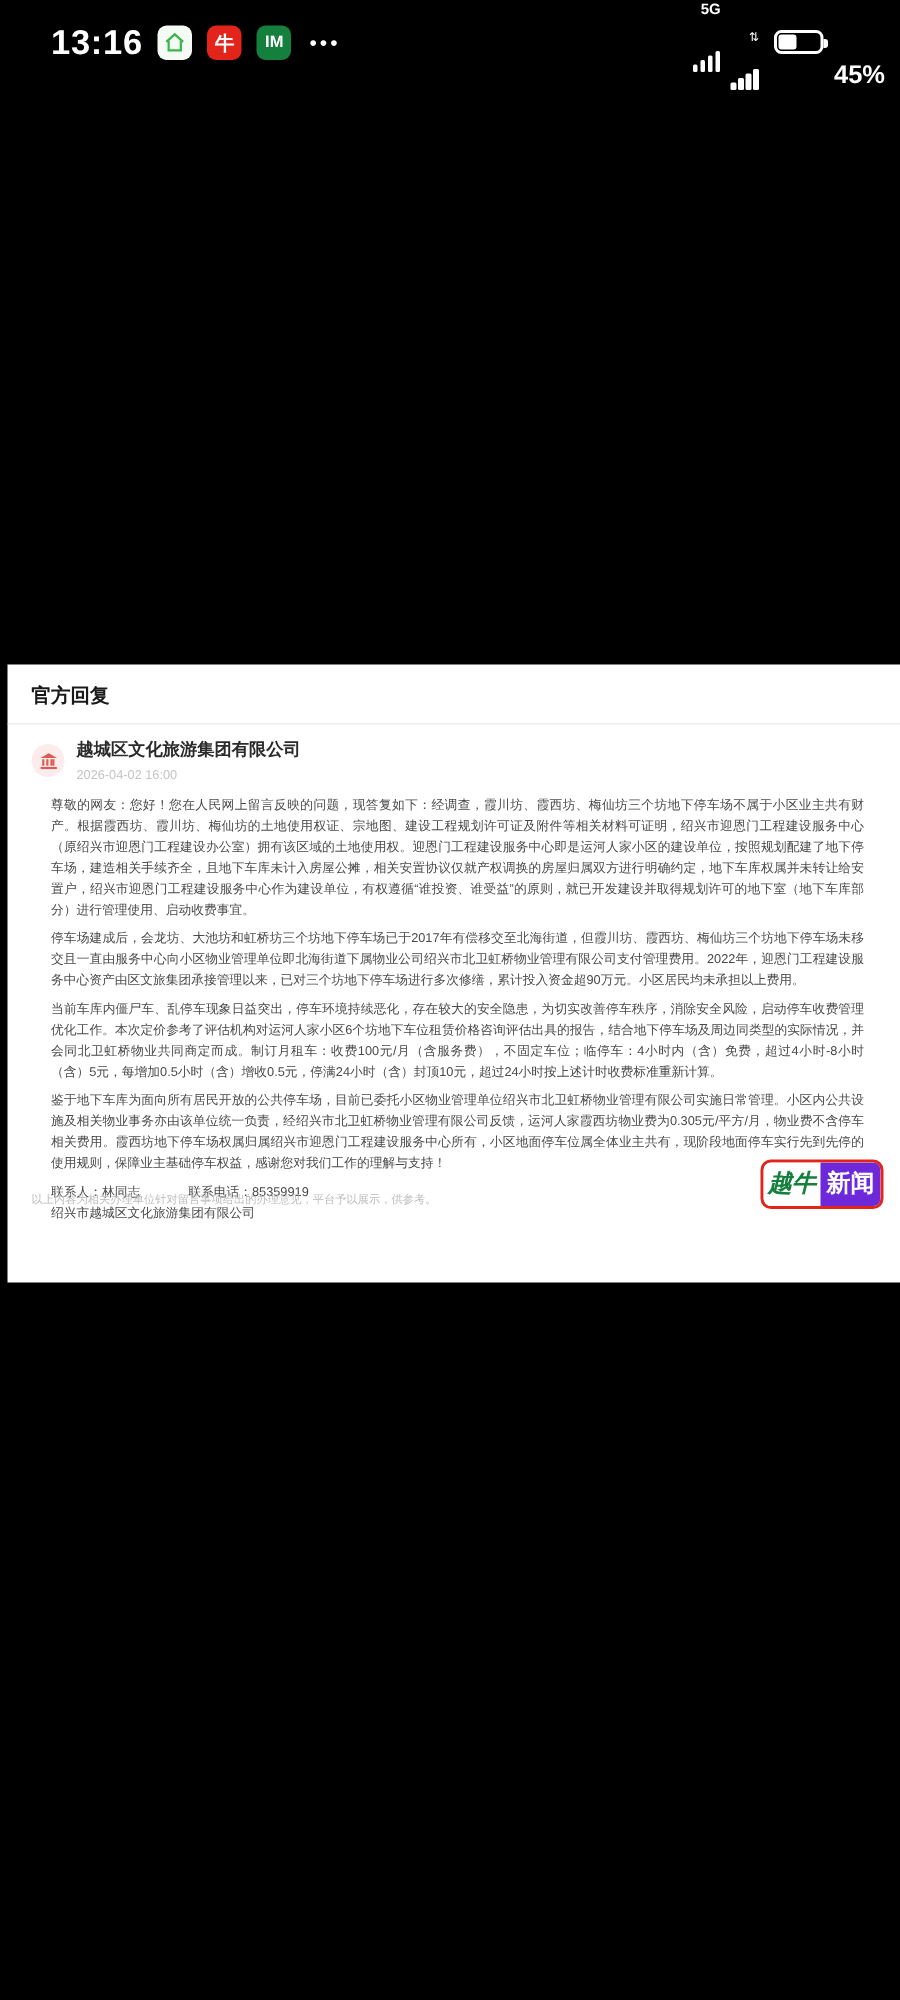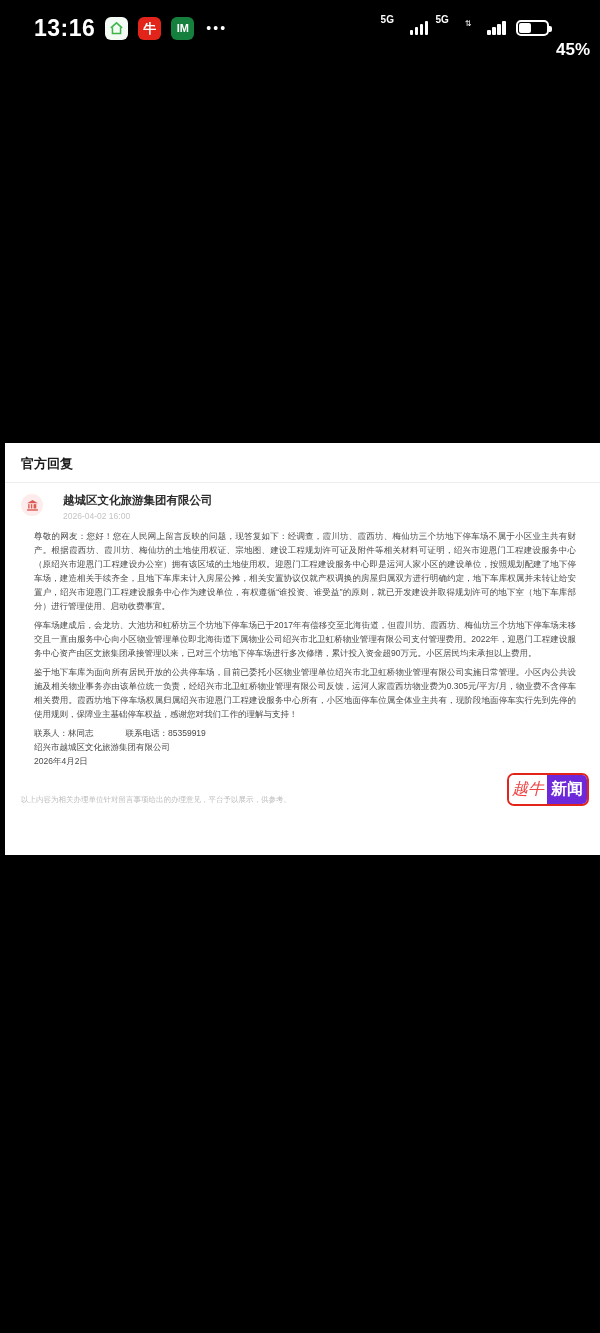--- a/index.html
+++ b/index.html
@@ -16,52 +16,52 @@
     padding:0 10px 0 34px;color:#fff;
   }
   .sb-left{display:flex;align-items:center;gap:10px;}
   .sb-time{font-size:23px;font-weight:700;letter-spacing:0.5px;}
   .app-icon{width:23px;height:23px;border-radius:6px;display:flex;align-items:center;justify-content:center;overflow:hidden;}
   .icon-home{background:#f4fbf4;}
   .icon-news{background:#e2241b;color:#fff;font-size:13px;font-weight:700;line-height:1;}
   .icon-im{background:#15803d;color:#fff;font-size:11px;font-weight:700;letter-spacing:0;}
   .sb-dots{font-size:14px;letter-spacing:2px;color:#fff;margin-left:2px;}
   .sb-right{display:flex;align-items:center;gap:7px;}
-  .sig{display:flex;gap:16px;}
+  .sig{display:flex;align-items:flex-end;gap:16px;flex-direction:column;}
   .sig-5g{font-size:10px;font-weight:700;line-height:1;transform:translateY(-6px);}
   .sig-arrows{font-size:8px;line-height:1;color:#fff;transform:translateY(-1px);}
   .bars{display:flex;align-items:flex-end;gap:1.5px;}
   .bars i{display:block;width:3.5px;background:#fff;border-radius:1px;}
   .b1{height:5px;} .b2{height:8px;} .b3{height:11px;} .b4{height:14px;}
   .battery{position:relative;width:33px;height:16px;border:2px solid #fff;border-radius:5px;margin-left:3px;}
   .battery .fill{position:absolute;left:1px;top:1px;bottom:1px;width:42%;background:#fff;border-radius:2px;}
   .battery .nub{position:absolute;right:-5px;top:4px;width:3px;height:6px;background:#fff;border-radius:0 2px 2px 0;}
   .sb-pct{font-size:17px;font-weight:600;margin-top:44px;}
 
   
   .doc{
     position:absolute;top:443px;left:5px;width:600px;height:412px;background:#fff;
     padding:12px 16px 16px 16px;overflow:hidden;
   }
   .doc-title{font-size:13px;font-weight:700;color:#1a1a1a;}
   .doc-divider{border:none;border-top:1px solid #ededed;margin:9px -16px 0 -16px;}
-  .reply-header{display:flex;align-items:flex-start;gap:20px;margin-top:11px;}
+  .reply-header{display:flex;align-items:center;gap:8px;margin-top:11px;}
   .avatar{width:22px;height:22px;border-radius:50%;background:#fdeceb;display:flex;align-items:center;justify-content:center;flex:0 0 auto;}
   .org-name{font-size:11.5px;font-weight:700;color:#2b2b2b;line-height:1.2;}
   .reply-time{font-size:8.5px;color:#c4c4c4;margin-top:3px;}
   .reply-body{margin:8px 13px 0 13px;color:#4a4a4a;font-size:8.5px;line-height:14px;text-align:justify;}
   .reply-body p{margin:0 0 5px 0;}
   .contact-line{margin:0 0 0 13px;color:#4a4a4a;font-size:8.5px;line-height:14px;}
   .contact-gap{display:inline-block;width:32px;}
   .disclaimer{position:absolute;left:16px;top:352px;font-size:7.5px;color:#bdbdbd;}
   .news-logo{
     position:absolute;right:16px;top:330px;height:33px;display:flex;align-items:stretch;
     border:2.5px solid #e2241b;border-radius:7px;overflow:hidden;background:#fff;
   }
-  .news-logo .seg-left{display:flex;align-items:center;padding:0 3px;background:#fff;color:#ef4444;font-weight:400;font-size:16px;font-style:italic;}
+  .news-logo .seg-left{display:flex;align-items:center;padding:0 3px;background:#fff;color:#15803d;font-weight:700;font-size:16px;font-style:italic;}
   .news-logo .seg-right{display:flex;align-items:center;padding:0 4px;background:#6d28d9;color:#fff;font-weight:700;font-size:16px;}
 
   
   .page-indicator{position:absolute;left:14px;top:1220px;color:#fde047;font-size:25px;}
   .download-btn{position:absolute;right:16px;top:1206px;width:34px;height:40px;display:flex;align-items:center;justify-content:center;}
   .nav-divider{position:absolute;left:0;top:1262px;width:600px;height:1px;background:#1e1e1e;}
   .nav-bar{
     position:absolute;left:0;top:1263px;width:600px;height:70px;background:#020202;
     display:flex;align-items:center;justify-content:space-between;padding:0 142px;
   }
@@ -128,27 +128,27 @@
         </svg>
       </span>
       <div>
         <div class="org-name">越城区文化旅游集团有限公司</div>
         <div class="reply-time">2026-04-02 16:00</div>
       </div>
     </div>
     <div class="reply-body">
       <p>尊敬的网友：您好！您在人民网上留言反映的问题，现答复如下：经调查，霞川坊、霞西坊、梅仙坊三个坊地下停车场不属于小区业主共有财产。根据霞西坊、霞川坊、梅仙坊的土地使用权证、宗地图、建设工程规划许可证及附件等相关材料可证明，绍兴市迎恩门工程建设服务中心（原绍兴市迎恩门工程建设办公室）拥有该区域的土地使用权。迎恩门工程建设服务中心即是运河人家小区的建设单位，按照规划配建了地下停车场，建造相关手续齐全，且地下车库未计入房屋公摊，相关安置协议仅就产权调换的房屋归属双方进行明确约定，地下车库权属并未转让给安置户，绍兴市迎恩门工程建设服务中心作为建设单位，有权遵循“谁投资、谁受益”的原则，就已开发建设并取得规划许可的地下室（地下车库部分）进行管理使用、启动收费事宜。</p>
       <p>停车场建成后，会龙坊、大池坊和虹桥坊三个坊地下停车场已于2017年有偿移交至北海街道，但霞川坊、霞西坊、梅仙坊三个坊地下停车场未移交且一直由服务中心向小区物业管理单位即北海街道下属物业公司绍兴市北卫虹桥物业管理有限公司支付管理费用。2022年，迎恩门工程建设服务中心资产由区文旅集团承接管理以来，已对三个坊地下停车场进行多次修缮，累计投入资金超90万元。小区居民均未承担以上费用。</p>
+      <p>当前车库内僵尸车、乱停车现象日益突出，停车环境持续恶化，存在较大的安全隐患，为切实改善停车秩序，消除安全风险，启动停车收费管理优化工作。本次定价参考了评估机构对运河人家小区6个坊地下车位租赁价格咨询评估出具的报告，结合地下停车场及周边同类型的实际情况，并会同北卫虹桥物业共同商定而成。制订月租车：收费100元/月（含服务费），不固定车位；临停车：4小时内（含）免费，超过4小时-8小时（含）5元，每增加0.5小时（含）增收0.5元，停满24小时（含）封顶10元，超过24小时按上述计时收费标准重新计算。</p>
       <p>鉴于地下车库为面向所有居民开放的公共停车场，目前已委托小区物业管理单位绍兴市北卫虹桥物业管理有限公司实施日常管理。小区内公共设施及相关物业事务亦由该单位统一负责，经绍兴市北卫虹桥物业管理有限公司反馈，运河人家霞西坊物业费为0.305元/平方/月，物业费不含停车相关费用。霞西坊地下停车场权属归属绍兴市迎恩门工程建设服务中心所有，小区地面停车位属全体业主共有，现阶段地面停车实行先到先停的使用规则，保障业主基础停车权益，感谢您对我们工作的理解与支持！</p>
     </div>
     <div class="contact-line">
       <span>联系人：</span><span>林同志</span><span class="contact-gap"></span><span>联系电话：</span><span>85359919</span>
     </div>
     <div class="contact-line">绍兴市越城区文化旅游集团有限公司</div>
-    <div class="contact-line">2026年4月2日</div>
     <div class="disclaimer">以上内容为相关办理单位针对留言事项给出的办理意见，平台予以展示，供参考。</div>
     <div class="news-logo">
       <span class="seg-left">越牛</span>
       <span class="seg-right">新闻</span>
     </div>
   </div>
 
   <div class="page-indicator">5/9</div>
   <div class="download-btn">
     <svg width="28" height="30" viewBox="0 0 24 24" fill="none" stroke="#9a9a9a" stroke-width="1.6" stroke-linecap="round" stroke-linejoin="round">

